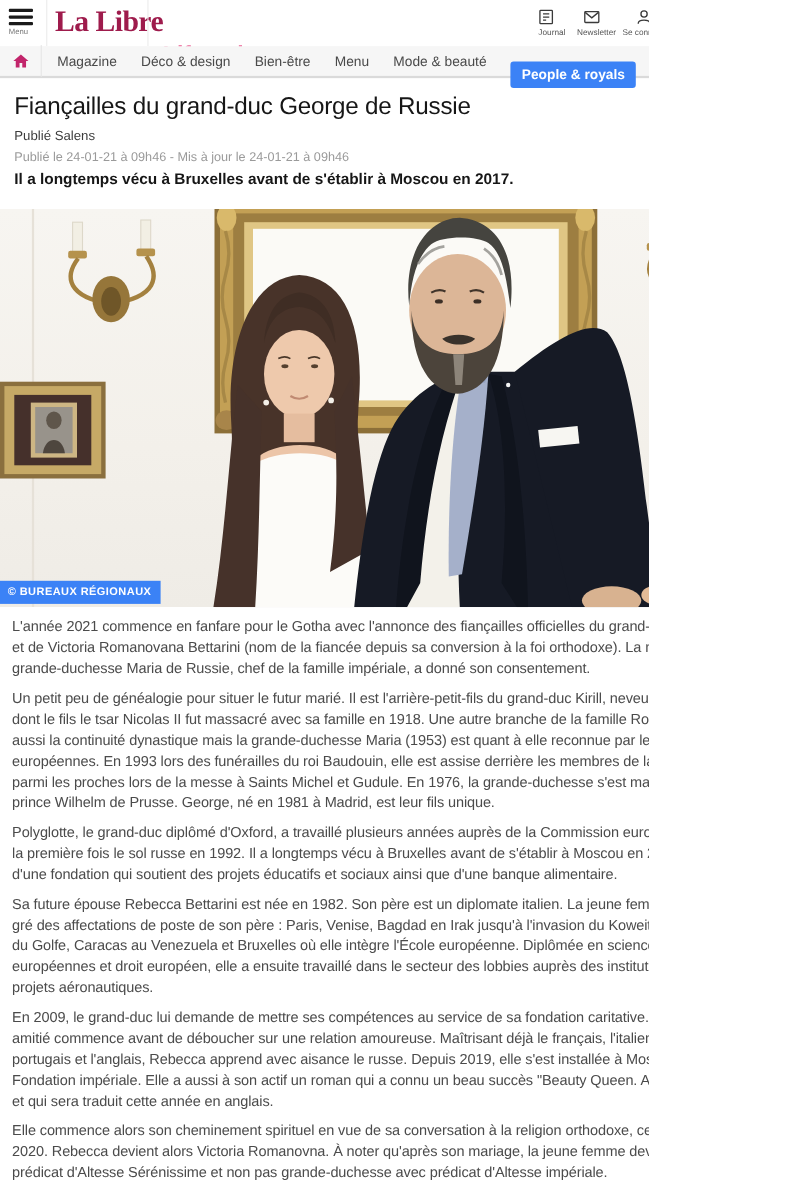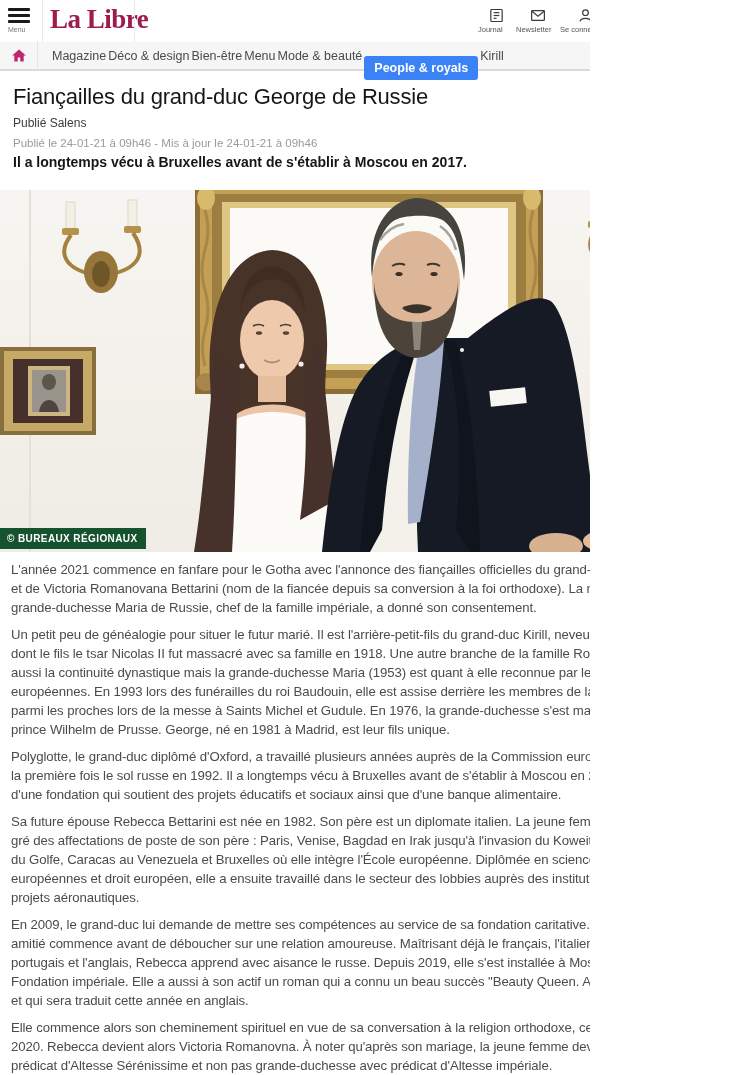--- a/index.html
+++ b/index.html
@@ -8,48 +8,48 @@
 
   
   .top{position:absolute;top:0;left:0;width:737px;height:42px;background:#fff;}
   .menu-block{position:absolute;left:8px;top:8px;width:28px;text-align:left;cursor:pointer;}
   .hamburger span{display:block;width:22px;height:3px;background:#1a1a1a;margin-bottom:3px;border-radius:1px;}
   .menu-label{font-size:7px;color:#777;margin-top:1px;}
   .vdiv{position:absolute;top:0;width:1px;height:42px;background:#ebebeb;}
   .brand{position:absolute;left:50px;top:4px;font-family:"Liberation Serif","DejaVu Serif",serif;
          font-weight:700;font-size:27px;color:#9E1B4C;letter-spacing:-0.5px;cursor:pointer;}
   .section{position:absolute;left:148px;top:9px;font-size:21px;font-weight:700;color:#EA5A90;cursor:pointer;margin-top:29px;}
-  .hdr-action{position:absolute;top:7px;text-align:left;color:#555;cursor:pointer;}
+  .hdr-action{position:absolute;top:7px;text-align:right;color:#555;cursor:pointer;}
   .hdr-action svg{display:block;margin:0 auto;}
   .hdr-action .lbl{font-size:7.5px;margin-top:1px;white-space:nowrap;}
   .subscribe{position:absolute;left:612px;top:8px;width:88px;height:25px;background:#ECC444;
              border:none;border-radius:3px;font-size:12.5px;font-weight:500;color:#222;
              font-family:inherit;cursor:pointer;}
   .search{position:absolute;left:715px;top:11px;cursor:pointer;}
 
   
   .nav{position:absolute;top:42px;left:0;width:737px;height:29px;background:#F6F6F6;
        border-bottom:2px solid #DADADA;box-sizing:border-box;display:flex;align-items:center;}
   .nav-home{margin-left:11px;display:flex;align-items:center;cursor:pointer;}
   .nav-sep{width:1px;height:29px;background:#E5E5E5;margin-left:10px;}
-  .nav-items{display:flex;align-items:center;margin-left:14px;gap:2px;}
+  .nav-items{display:flex;align-items:center;margin-left:14px;gap:22px;}
   .nav-item{font-size:12.5px;color:#4a4a4a;font-weight:500;white-space:nowrap;cursor:pointer;}
   .nav-item.active{background:#3b82f6;color:#fff;font-weight:700;padding:5px 10px;border-radius:3px;margin-top:24px;}
 
   
   .art-head{position:absolute;top:71px;left:0;width:737px;background:#fff;}
   .title{position:absolute;top:13px;left:13px;right:14px;font-size:22px;line-height:26px;
          font-weight:400;color:#161616;letter-spacing:-0.2px;}
   .author{position:absolute;top:45px;left:13px;font-size:12px;color:#3c3c3c;}
   .dateline{position:absolute;top:66px;left:13px;font-size:11.5px;color:#9a9a9a;}
   .lede{position:absolute;top:83px;left:13px;right:14px;font-size:14px;font-weight:700;color:#161616;}
 
   
   .photo{position:absolute;top:190px;left:0;width:737px;height:362px;overflow:hidden;}
-  .credit{position:absolute;left:0;bottom:3px;background:#14532d;color:#fff;font-size:10px;
+  .credit{position:absolute;left:0;bottom:3px;background:#3b82f6;color:#fff;font-size:10px;
           font-weight:700;letter-spacing:0.4px;padding:5px 8px 5px 7px;white-space:nowrap;}
 
   
   .body{position:absolute;top:552px;left:0;width:737px;padding:8px 11px 0 11px;box-sizing:border-box;}
   .body p{margin:0 0 8px 0;font-size:13.2px;line-height:19px;color:#4b4b4b;letter-spacing:-0.1px;}
 </style>
 </head>
 <body>
 
 <div id="canvas">

